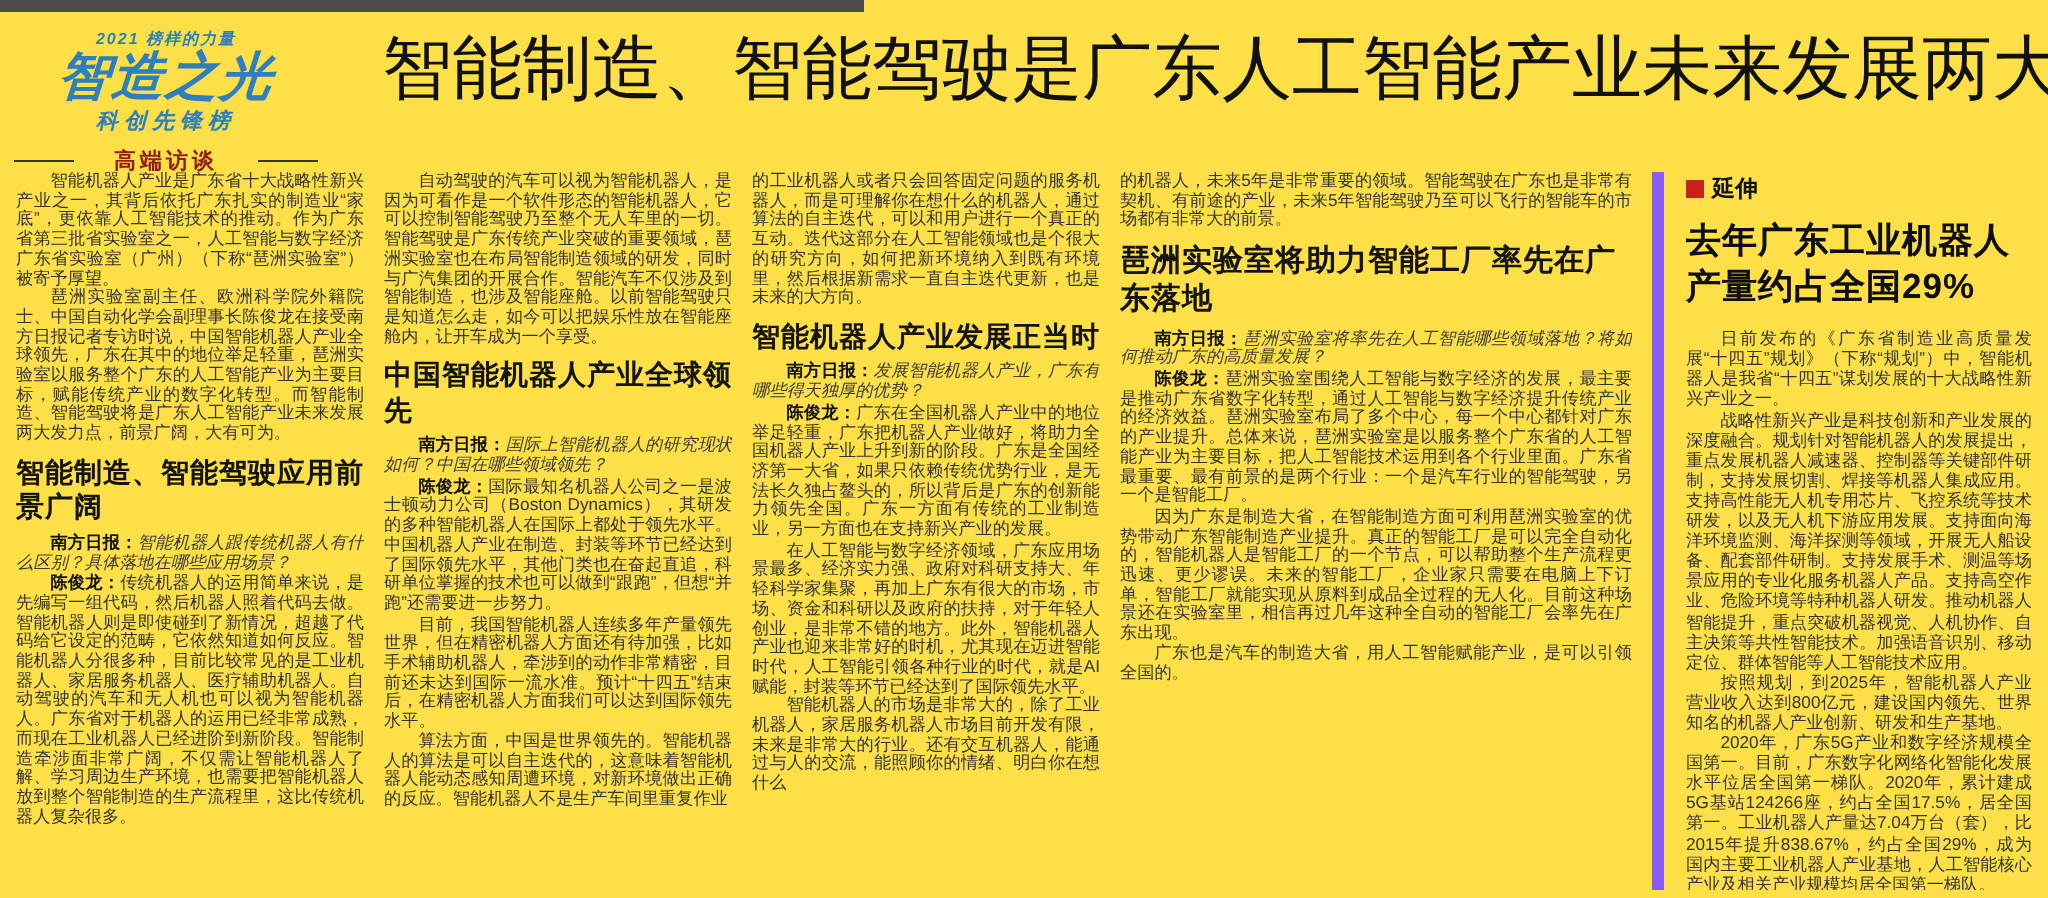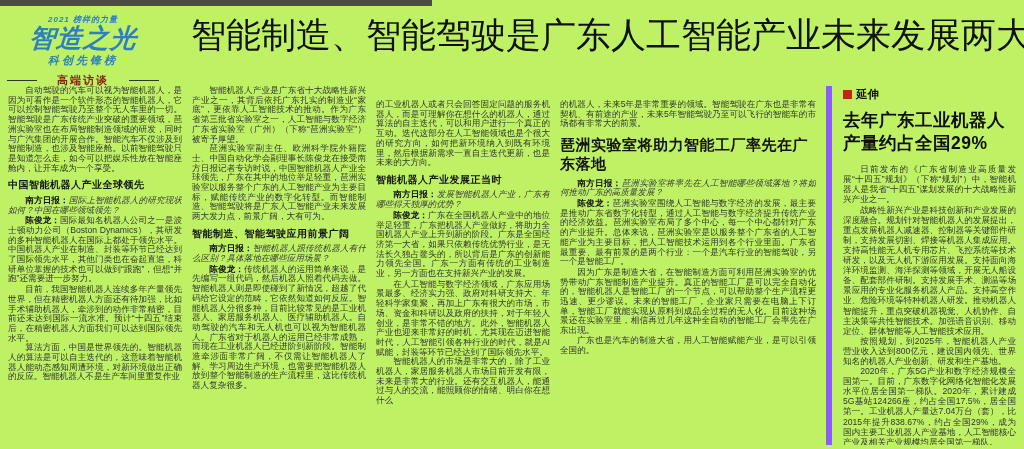--- a/index.html
+++ b/index.html
@@ -1,20 +1,20 @@
 <!DOCTYPE html>
 <html><head>
 <meta charset="utf-8">
 <style>
   html,body{margin:0;padding:0;}
   body{background:#e8e8e8;}
   .page{
     position:relative;
     width:1024px;height:449px;
-    background:#bef264;
+    background:#fde047;
     overflow:hidden;
     font-family:"Liberation Sans",sans-serif;
     color:#2b2b2b;
     box-sizing:border-box;
   }
   .top-strip{
     position:absolute;top:0;left:0;
     width:432px;height:6px;
     background:#4c4c49;
   }
@@ -60,27 +60,27 @@
   .sidebar{
     flex:1;min-width:0;
     border-left:6px solid #8b5cf6;
     padding-left:11px;
     overflow:hidden;
   }
   .para{
     margin:0;font-size:8.6px;line-height:9.7px;
     text-align:justify;text-indent:2em;color:#333;
   }
-  .para.cont{text-indent:0;margin-top:14px;}
+  .para.cont{text-indent:0;}
   .qa-para{margin:1px 0;}
   .q-label{font-weight:bold;font-style:normal;color:#111;}
   .q-text{font-style:italic;color:#3a3a3a;}
   .a-label{font-weight:bold;color:#111;}
   .sec-h{
-    margin:6px 0 4px;font-size:10px;font-weight:900;
+    margin:6px 0 4px;font-size:14px;font-weight:900;
     color:#141414;line-height:1.25;letter-spacing:0.5px;
   }
   .col-4 .sec-h{font-size:15px;margin:7px 0 5px;}
   
   .ext-tag{
     display:flex;align-items:center;gap:4px;
     font-size:11.5px;font-weight:bold;color:#101010;
     margin:1px 0 7px;
   }
   .red-square{width:9px;height:9px;background:#c8221a;flex:0 0 9px;}
@@ -107,35 +107,35 @@
         <span class="badge-rule"></span>
       </div>
     </div>
     <div class="headline">
       <h1 class="title">智能制造、智能驾驶是广东人工智能产业未来发展两大发力点</h1>
     </div>
   </header>
 
   <main class="body-cols">
 
+    <section class="col col-1">
+      <p class="para">智能机器人产业是广东省十大战略性新兴产业之一，其背后依托广东扎实的制造业“家底”，更依靠人工智能技术的推动。作为广东省第三批省实验室之一，人工智能与数字经济广东省实验室（广州）（下称“琶洲实验室”）被寄予厚望。</p>
+      <p class="para">琶洲实验室副主任、欧洲科学院外籍院士、中国自动化学会副理事长陈俊龙在接受南方日报记者专访时说，中国智能机器人产业全球领先，广东在其中的地位举足轻重，琶洲实验室以服务整个广东的人工智能产业为主要目标，赋能传统产业的数字化转型。而智能制造、智能驾驶将是广东人工智能产业未来发展两大发力点，前景广阔，大有可为。</p>
+      <h3 class="sec-h">智能制造、智能驾驶应用前景广阔</h3>
+      <p class="para qa-para"><span class="q-label">南方日报：</span><span class="q-text">智能机器人跟传统机器人有什么区别？具体落地在哪些应用场景？</span></p>
+      <p class="para qa-para"><span class="a-label">陈俊龙：</span><span class="a-text">传统机器人的运用简单来说，是先编写一组代码，然后机器人照着代码去做。智能机器人则是即使碰到了新情况，超越了代码给它设定的范畴，它依然知道如何反应。智能机器人分很多种，目前比较常见的是工业机器人、家居服务机器人、医疗辅助机器人。自动驾驶的汽车和无人机也可以视为智能机器人。广东省对于机器人的运用已经非常成熟，而现在工业机器人已经进阶到新阶段。智能制造牵涉面非常广阔，不仅需让智能机器人了解、学习周边生产环境，也需要把智能机器人放到整个智能制造的生产流程里，这比传统机器人复杂很多。</span></p>
+    </section>
+
     <section class="col col-2">
       <p class="para">自动驾驶的汽车可以视为智能机器人，是因为可看作是一个软件形态的智能机器人，它可以控制智能驾驶乃至整个无人车里的一切。智能驾驶是广东传统产业突破的重要领域，琶洲实验室也在布局智能制造领域的研发，同时与广汽集团的开展合作。智能汽车不仅涉及到智能制造，也涉及智能座舱。以前智能驾驶只是知道怎么走，如今可以把娱乐性放在智能座舱内，让开车成为一个享受。</p>
       <h3 class="sec-h">中国智能机器人产业全球领先</h3>
       <p class="para qa-para"><span class="q-label">南方日报：</span><span class="q-text">国际上智能机器人的研究现状如何？中国在哪些领域领先？</span></p>
       <p class="para qa-para"><span class="a-label">陈俊龙：</span><span class="a-text">国际最知名机器人公司之一是波士顿动力公司（Boston Dynamics），其研发的多种智能机器人在国际上都处于领先水平。中国机器人产业在制造、封装等环节已经达到了国际领先水平，其他门类也在奋起直追，科研单位掌握的技术也可以做到“跟跑”，但想“并跑”还需要进一步努力。</span></p>
       <p class="para">目前，我国智能机器人连续多年产量领先世界，但在精密机器人方面还有待加强，比如手术辅助机器人，牵涉到的动作非常精密，目前还未达到国际一流水准。预计“十四五”结束后，在精密机器人方面我们可以达到国际领先水平。</p>
       <p class="para">算法方面，中国是世界领先的。智能机器人的算法是可以自主迭代的，这意味着智能机器人能动态感知周遭环境，对新环境做出正确的反应。智能机器人不是生产车间里重复作业</p>
-    </section>
-
-    <section class="col col-1">
-      <p class="para">智能机器人产业是广东省十大战略性新兴产业之一，其背后依托广东扎实的制造业“家底”，更依靠人工智能技术的推动。作为广东省第三批省实验室之一，人工智能与数字经济广东省实验室（广州）（下称“琶洲实验室”）被寄予厚望。</p>
-      <p class="para">琶洲实验室副主任、欧洲科学院外籍院士、中国自动化学会副理事长陈俊龙在接受南方日报记者专访时说，中国智能机器人产业全球领先，广东在其中的地位举足轻重，琶洲实验室以服务整个广东的人工智能产业为主要目标，赋能传统产业的数字化转型。而智能制造、智能驾驶将是广东人工智能产业未来发展两大发力点，前景广阔，大有可为。</p>
-      <h3 class="sec-h">智能制造、智能驾驶应用前景广阔</h3>
-      <p class="para qa-para"><span class="q-label">南方日报：</span><span class="q-text">智能机器人跟传统机器人有什么区别？具体落地在哪些应用场景？</span></p>
-      <p class="para qa-para"><span class="a-label">陈俊龙：</span><span class="a-text">传统机器人的运用简单来说，是先编写一组代码，然后机器人照着代码去做。智能机器人则是即使碰到了新情况，超越了代码给它设定的范畴，它依然知道如何反应。智能机器人分很多种，目前比较常见的是工业机器人、家居服务机器人、医疗辅助机器人。自动驾驶的汽车和无人机也可以视为智能机器人。广东省对于机器人的运用已经非常成熟，而现在工业机器人已经进阶到新阶段。智能制造牵涉面非常广阔，不仅需让智能机器人了解、学习周边生产环境，也需要把智能机器人放到整个智能制造的生产流程里，这比传统机器人复杂很多。</span></p>
     </section>
 
     <section class="col col-3">
       <p class="para cont">的工业机器人或者只会回答固定问题的服务机器人，而是可理解你在想什么的机器人，通过算法的自主迭代，可以和用户进行一个真正的互动。迭代这部分在人工智能领域也是个很大的研究方向，如何把新环境纳入到既有环境里，然后根据新需求一直自主迭代更新，也是未来的大方向。</p>
       <h3 class="sec-h">智能机器人产业发展正当时</h3>
       <p class="para qa-para"><span class="q-label">南方日报：</span><span class="q-text">发展智能机器人产业，广东有哪些得天独厚的优势？</span></p>
       <p class="para qa-para"><span class="a-label">陈俊龙：</span><span class="a-text">广东在全国机器人产业中的地位举足轻重，广东把机器人产业做好，将助力全国机器人产业上升到新的阶段。广东是全国经济第一大省，如果只依赖传统优势行业，是无法长久独占鳌头的，所以背后是广东的创新能力领先全国。广东一方面有传统的工业制造业，另一方面也在支持新兴产业的发展。</span></p>
       <p class="para">在人工智能与数字经济领域，广东应用场景最多、经济实力强、政府对科研支持大、年轻科学家集聚，再加上广东有很大的市场，市场、资金和科研以及政府的扶持，对于年轻人创业，是非常不错的地方。此外，智能机器人产业也迎来非常好的时机，尤其现在迈进智能时代，人工智能引领各种行业的时代，就是AI赋能，封装等环节已经达到了国际领先水平。</p>
       <p class="para">智能机器人的市场是非常大的，除了工业机器人，家居服务机器人市场目前开发有限，未来是非常大的行业。还有交互机器人，能通过与人的交流，能照顾你的情绪、明白你在想什么</p>
     </section>

